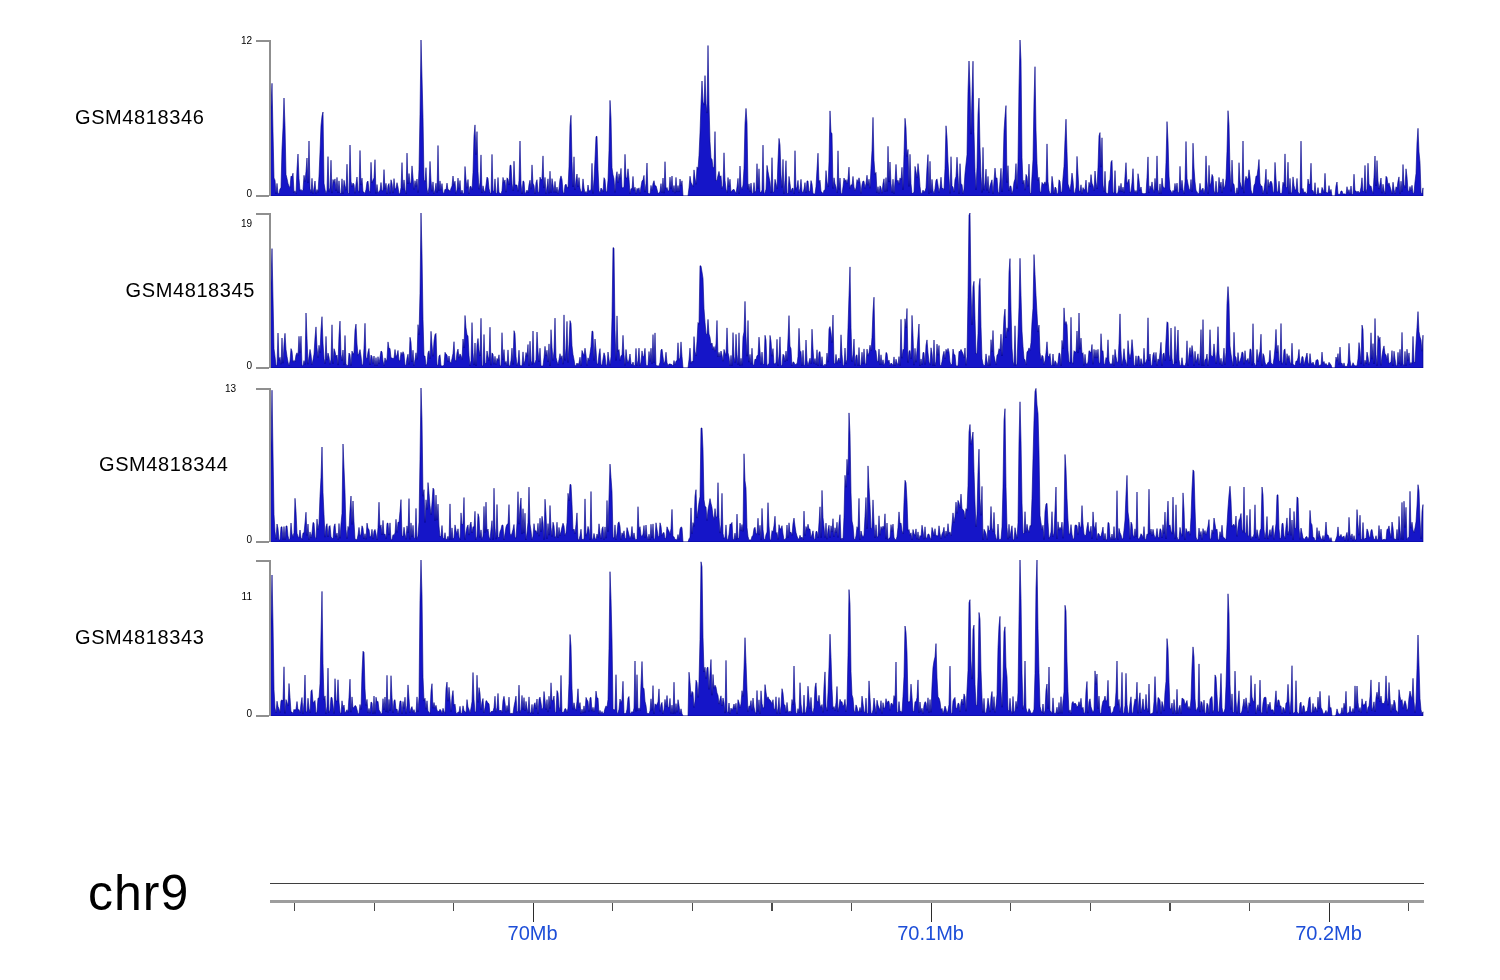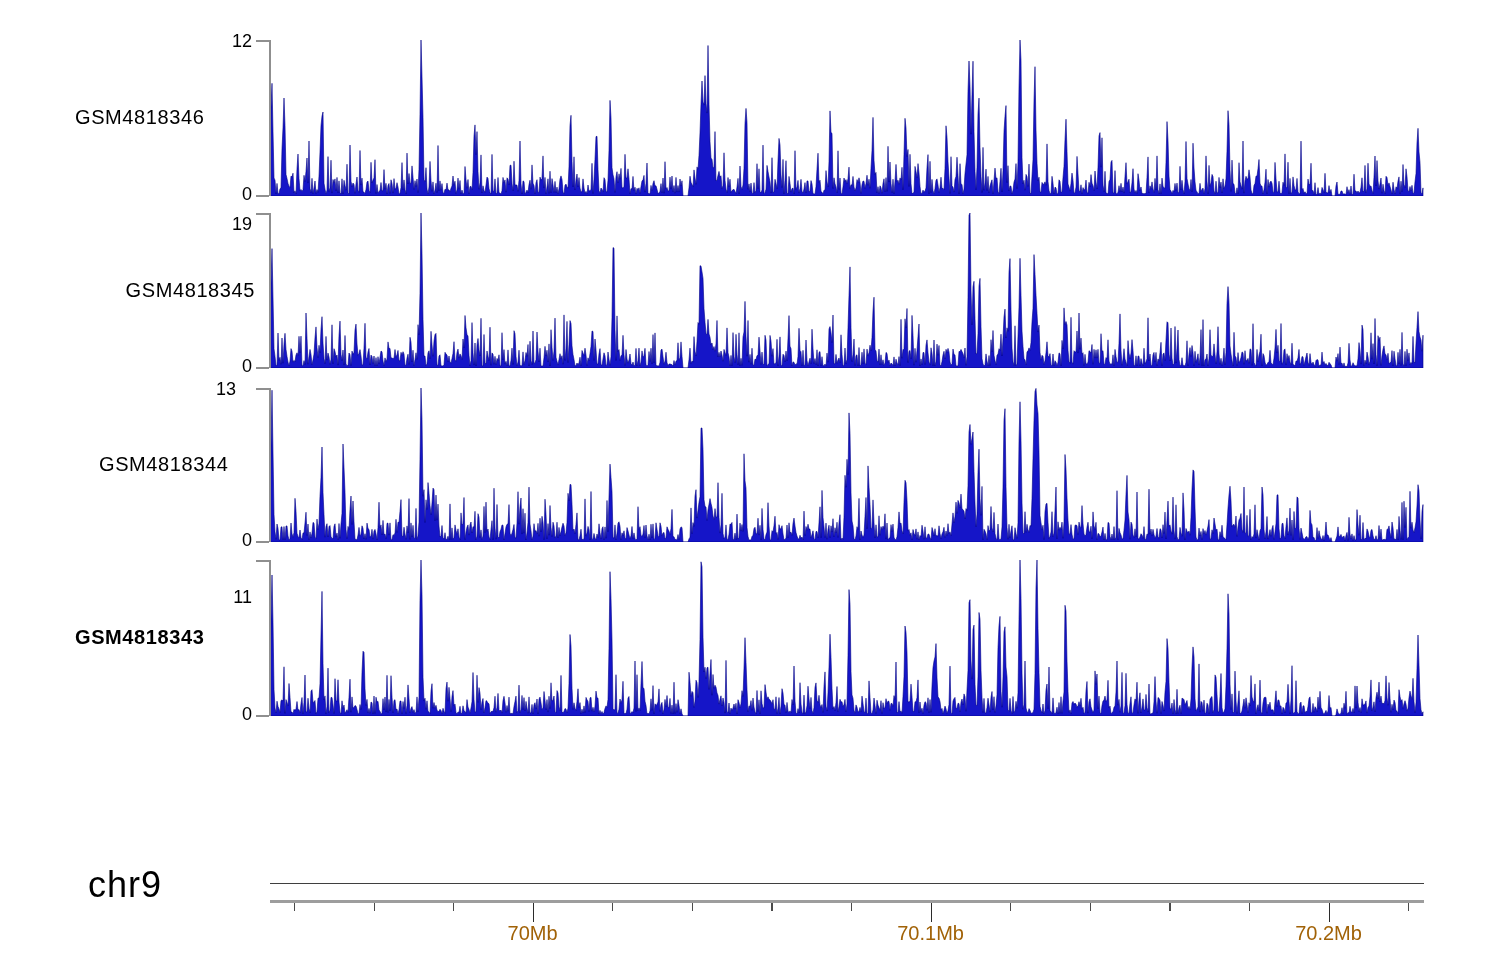--- a/index.html
+++ b/index.html
@@ -3,30 +3,30 @@
 <meta charset="utf-8">
 <style>
   html,body{margin:0;padding:0;background:#ffffff;}
   body{width:1500px;height:980px;position:relative;overflow:hidden;
        font-family:"Liberation Sans",sans-serif;color:#000;}
   .figure{position:absolute;inset:0;}
   .track-label{position:absolute;left:75px;width:180px;font-size:20px;
        letter-spacing:.6px;color:#000;white-space:nowrap;}
   .yaxis-line{position:absolute;width:1.5px;background:#8f8f8f;}
   .yaxis-tick{position:absolute;height:1.5px;width:13px;background:#8f8f8f;}
-  .yaxis-num{position:absolute;font-size:18px;color:#000;text-align:right;
+  .yaxis-num{position:absolute;font-size:10px;color:#000;text-align:right;
        width:40px;line-height:14px;}
   .signal-svg{position:absolute;}
   .axis-line-top{position:absolute;height:1px;background:#3f3f3f;}
   .axis-line-main{position:absolute;height:2.5px;background:#9d9d9d;}
   .axis-tick{position:absolute;width:1.3px;background:#4a4a4a;}
   .axis-tick.major{width:1.6px;background:#2b2b2b;}
-  .axis-tick-label{position:absolute;font-size:20px;color:#a16207;
+  .axis-tick-label{position:absolute;font-size:20px;color:#1d4ed8;
        transform:translateX(-50%);white-space:nowrap;}
-  .chrom-label{position:absolute;left:88px;top:864px;font-size:36px;
+  .chrom-label{position:absolute;left:88px;top:864px;font-size:50px;
        letter-spacing:1px;color:#000;}
 </style>
 </head>
 <body>
 
 <div class="figure">
   <div id="tracks-layer">
       <svg class="signal-svg" width="1154" height="156" style="left: 270px; top: 40px;">
         <path d="M0,156L0,132.4L1,67.1L2,43.3L3,91.8L4,138.0L5,140.2L6,153.8L7,143.4L8,153.5L9,153.8L10,148.7L11,148.0L12,108.7L13,87.9L14,58.0L15,85.5L16,134.5L17,138.5L18,143.4L19,146.3L20,147.4L21,136.1L22,136.9L23,133.2L24,152.8L25,150.8L26,154.0L27,128.8L28,114.0L29,138.5L30,150.6L31,149.5L32,151.4L33,149.8L34,135.3L35,141.5L36,131.4L37,118.0L38,143.1L39,101.0L40,148.5L41,152.5L42,138.3L43,153.7L44,147.9L45,141.0L46,153.5L47,149.5L48,152.3L49,136.1L50,112.1L51,85.5L52,76.1L53,72.0L54,143.2L55,149.2L56,153.9L57,150.1L58,116.6L59,151.6L60,147.8L61,120.2L62,153.1L63,139.5L64,142.9L65,138.9L66,151.0L67,137.4L68,152.8L69,140.9L70,152.8L71,154.0L72,138.8L73,154.0L74,140.3L75,145.4L76,150.2L77,124.2L78,153.0L79,154.0L80,105.0L81,141.3L82,146.6L83,143.0L84,144.5L85,153.3L86,143.9L87,137.0L88,150.2L89,152.6L90,110.5L91,145.1L92,138.1L93,151.8L94,152.2L95,153.4L96,149.5L97,142.1L98,141.0L99,150.6L100,152.7L101,122.3L102,143.0L103,140.1L104,137.9L105,119.7L106,153.5L107,144.5L108,152.9L109,151.6L110,150.2L111,142.5L112,151.0L113,150.5L114,129.6L115,149.2L116,143.3L117,154.0L118,145.5L119,143.5L120,153.4L121,139.8L122,143.6L123,153.1L124,138.6L125,149.3L126,148.1L127,142.7L128,147.0L129,153.9L130,153.5L131,147.6L132,122.6L133,149.9L134,139.9L135,149.5L136,154.0L137,113.1L138,144.0L139,133.5L140,143.2L141,143.3L142,125.9L143,137.2L144,149.4L145,140.7L146,146.4L147,139.0L148,152.5L149,129.2L150,74.2L151,0.0L152,36.9L153,77.5L154,139.9L155,141.6L156,127.7L157,149.1L158,153.9L159,147.0L160,121.4L161,140.6L162,151.3L163,141.9L164,154.0L165,150.1L166,143.2L167,152.6L168,105.5L169,150.9L170,140.9L171,150.2L172,143.6L173,152.7L174,153.5L175,149.2L176,149.9L177,143.1L178,149.9L179,149.8L180,151.8L181,148.3L182,145.9L183,136.0L184,145.2L185,141.2L186,153.6L187,149.8L188,138.1L189,149.2L190,140.5L191,154.0L192,150.1L193,153.8L194,153.5L195,126.5L196,139.6L197,148.2L198,139.5L199,154.0L200,146.5L201,146.4L202,149.9L203,132.4L204,96.2L205,84.9L206,114.7L207,91.6L208,131.6L209,149.3L210,142.8L211,114.9L212,153.0L213,145.8L214,150.4L215,152.3L216,145.1L217,137.1L218,138.4L219,148.4L220,152.6L221,154.0L222,114.4L223,151.5L224,151.0L225,138.9L226,153.7L227,153.3L228,137.5L229,152.5L230,153.3L231,153.9L232,150.7L233,137.4L234,142.9L235,139.9L236,152.2L237,137.8L238,139.2L239,144.8L240,125.3L241,125.2L242,143.8L243,150.9L244,121.2L245,144.9L246,144.9L247,145.1L248,151.3L249,140.3L250,101.0L251,143.8L252,154.0L253,140.9L254,141.6L255,153.9L256,152.3L257,150.1L258,152.6L259,144.6L260,140.2L261,149.2L262,124.9L263,143.2L264,145.6L265,153.9L266,142.8L267,139.7L268,152.3L269,152.4L270,137.1L271,140.1L272,138.4L273,115.9L274,147.9L275,137.4L276,153.9L277,146.9L278,138.8L279,153.4L280,131.2L281,152.7L282,138.6L283,144.9L284,152.4L285,141.4L286,152.6L287,147.1L288,153.8L289,148.7L290,139.1L291,135.9L292,139.4L293,152.1L294,154.0L295,145.2L296,144.1L297,147.1L298,148.1L299,126.8L300,85.5L301,75.3L302,121.3L303,146.9L304,116.8L305,150.0L306,140.0L307,134.0L308,146.7L309,137.6L310,148.1L311,152.0L312,151.6L313,138.9L314,148.1L315,153.2L316,151.4L317,154.0L318,145.0L319,151.1L320,150.7L321,149.3L322,123.3L323,153.6L324,139.3L325,119.2L326,96.6L327,96.3L328,129.5L329,150.8L330,153.2L331,148.0L332,149.4L333,151.9L334,137.7L335,139.7L336,151.5L337,152.0L338,140.2L339,110.5L340,60.4L341,77.9L342,127.6L343,134.8L344,138.9L345,152.4L346,136.9L347,131.7L348,142.9L349,133.8L350,139.2L351,128.4L352,147.8L353,147.9L354,146.4L355,114.3L356,138.1L357,137.9L358,128.8L359,139.0L360,153.8L361,148.6L362,149.0L363,136.4L364,150.5L365,147.2L366,154.0L367,148.3L368,149.9L369,147.8L370,153.4L371,146.6L372,140.9L373,140.1L374,135.4L375,152.1L376,143.4L377,123.0L378,153.6L379,153.5L380,154.0L381,145.4L382,150.7L383,143.5L384,140.7L385,146.0L386,145.8L387,149.3L388,153.6L389,153.1L390,151.3L391,143.6L392,152.9L393,138.0L394,153.2L395,121.7L396,148.7L397,147.5L398,151.0L399,150.9L400,137.1L401,148.7L402,136.0L403,151.9L404,145.5L405,153.2L406,137.4L407,152.1L408,145.5L409,152.1L410,139.0L411,146.0L412,140.8L413,156.0L414,156.0L415,156.0L416,156.0L417,156.0L418,156.0L419,147.7L420,136.2L421,142.3L422,144.4L423,146.8L424,129.9L425,138.1L426,144.3L427,126.9L428,129.2L429,115.3L430,92.9L431,63.9L432,41.0L433,62.0L434,65.1L435,35.6L436,63.6L437,73.1L438,5.5L439,64.5L440,101.7L441,118.1L442,119.4L443,127.7L444,127.6L445,91.6L446,140.9L447,140.0L448,135.3L449,131.4L450,137.0L451,135.8L452,149.0L453,145.5L454,112.8L455,140.2L456,149.2L457,152.5L458,137.5L459,146.9L460,139.2L461,152.6L462,150.6L463,149.8L464,149.3L465,151.5L466,153.6L467,147.0L468,138.4L469,154.0L470,126.0L471,146.4L472,149.5L473,145.0L474,128.3L475,83.5L476,68.4L477,82.6L478,149.4L479,143.9L480,151.8L481,143.1L482,152.4L483,153.9L484,142.6L485,152.9L486,150.4L487,123.7L488,148.7L489,128.8L490,151.6L491,152.6L492,149.9L493,105.1L494,153.4L495,152.4L496,149.2L497,125.4L498,131.5L499,136.9L500,142.1L501,153.1L502,117.7L503,152.6L504,151.8L505,139.3L506,143.5L507,148.7L508,120.8L509,98.4L510,104.9L511,134.9L512,147.5L513,119.4L514,153.9L515,140.3L516,120.7L517,153.1L518,154.0L519,136.4L520,143.3L521,152.1L522,148.6L523,148.1L524,154.0L525,110.7L526,149.5L527,146.8L528,140.4L529,153.1L530,148.5L531,139.3L532,151.2L533,153.0L534,149.0L535,142.6L536,152.9L537,140.9L538,141.0L539,152.0L540,151.1L541,140.6L542,144.0L543,153.5L544,153.9L545,153.9L546,146.6L547,129.2L548,113.2L549,142.4L550,140.2L551,151.3L552,152.3L553,154.0L554,150.2L555,150.2L556,130.6L557,141.9L558,146.9L559,121.7L560,70.9L561,92.6L562,93.3L563,148.6L564,137.8L565,143.8L566,146.9L567,152.9L568,110.8L569,149.6L570,138.0L571,153.5L572,153.9L573,146.8L574,138.0L575,141.6L576,139.6L577,143.7L578,138.5L579,127.1L580,148.6L581,144.7L582,145.3L583,136.4L584,146.9L585,151.0L586,147.8L587,139.6L588,142.4L589,137.8L590,142.2L591,153.4L592,144.6L593,141.0L594,141.3L595,148.4L596,143.5L597,135.2L598,145.3L599,139.2L600,148.3L601,128.2L602,110.7L603,77.4L604,120.2L605,134.5L606,132.4L607,152.9L608,146.7L609,153.5L610,145.8L611,147.7L612,153.2L613,143.5L614,138.8L615,151.9L616,137.6L617,151.4L618,106.3L619,142.1L620,122.0L621,143.4L622,152.7L623,139.2L624,153.7L625,140.9L626,124.4L627,141.4L628,140.2L629,144.2L630,137.9L631,139.7L632,127.3L633,149.8L634,114.3L635,78.3L636,88.0L637,116.6L638,109.5L639,146.5L640,114.3L641,143.7L642,153.6L643,153.3L644,152.1L645,126.4L646,131.4L647,137.9L648,123.6L649,132.9L650,146.4L651,154.0L652,153.2L653,150.1L654,152.2L655,151.0L656,147.9L657,127.7L658,114.6L659,153.9L660,121.3L661,152.6L662,139.4L663,150.5L664,153.9L665,148.4L666,140.3L667,138.9L668,145.0L669,152.4L670,147.5L671,137.2L672,148.6L673,148.3L674,149.7L675,128.6L676,85.8L677,97.2L678,121.8L679,138.0L680,153.5L681,116.7L682,145.7L683,147.2L684,152.1L685,139.5L686,136.4L687,117.2L688,135.0L689,154.0L690,123.7L691,144.2L692,144.4L693,153.9L694,149.0L695,133.4L696,124.0L697,114.7L698,51.2L699,21.0L700,46.4L701,94.2L702,54.6L703,21.2L704,91.4L705,131.3L706,149.8L707,127.1L708,73.9L709,58.1L710,107.3L711,136.2L712,152.6L713,107.4L714,150.3L715,142.9L716,129.1L717,150.5L718,136.4L719,152.8L720,146.0L721,142.6L722,139.8L723,153.9L724,140.4L725,128.1L726,138.6L727,137.8L728,151.6L729,153.9L730,141.4L731,128.3L732,151.9L733,130.6L734,91.3L735,76.3L736,65.6L737,142.7L738,125.7L739,150.9L740,146.0L741,146.2L742,154.0L743,150.2L744,142.1L745,139.1L746,123.6L747,148.6L748,121.5L749,47.0L750,0.0L751,20.2L752,117.7L753,143.9L754,140.2L755,150.2L756,134.4L757,136.6L758,146.4L759,124.1L760,153.3L761,153.6L762,136.0L763,119.7L764,61.1L765,26.7L766,90.1L767,123.2L768,141.0L769,137.2L770,152.1L771,152.2L772,142.4L773,144.4L774,144.1L775,141.8L776,145.3L777,103.9L778,141.4L779,150.5L780,153.8L781,153.4L782,136.3L783,143.2L784,154.0L785,147.1L786,147.9L787,154.0L788,153.4L789,139.8L790,141.4L791,152.6L792,151.8L793,137.8L794,126.2L795,99.7L796,79.2L797,111.5L798,144.0L799,147.1L800,151.1L801,143.5L802,133.1L803,140.4L804,153.2L805,152.7L806,147.1L807,116.4L808,133.7L809,151.1L810,151.5L811,144.8L812,153.8L813,147.6L814,150.1L815,149.2L816,140.1L817,152.2L818,153.3L819,142.3L820,146.8L821,134.6L822,143.2L823,145.7L824,150.7L825,131.0L826,142.1L827,149.0L828,127.0L829,95.9L830,92.6L831,127.2L832,97.8L833,145.1L834,151.7L835,131.3L836,153.1L837,153.3L838,154.0L839,141.5L840,139.4L841,122.0L842,120.4L843,152.9L844,152.9L845,130.6L846,153.7L847,153.8L848,152.2L849,145.7L850,151.5L851,143.3L852,152.0L853,147.1L854,153.1L855,136.5L856,122.7L857,144.0L858,141.7L859,139.2L860,153.0L861,151.2L862,142.8L863,128.7L864,149.1L865,153.1L866,150.4L867,153.6L868,133.7L869,140.3L870,150.8L871,147.0L872,153.6L873,153.5L874,153.8L875,153.5L876,153.5L877,137.6L878,116.9L879,153.1L880,145.8L881,149.2L882,141.9L883,149.0L884,152.4L885,138.4L886,150.1L887,115.9L888,149.4L889,153.8L890,143.9L891,153.9L892,138.1L893,146.3L894,147.8L895,148.5L896,122.3L897,81.6L898,100.5L899,136.1L900,149.6L901,151.1L902,153.8L903,150.4L904,151.5L905,143.4L906,150.5L907,143.1L908,152.8L909,152.5L910,126.3L911,150.0L912,140.3L913,149.5L914,153.8L915,141.7L916,101.5L917,138.4L918,143.9L919,149.0L920,150.4L921,139.5L922,151.8L923,103.2L924,128.0L925,141.8L926,150.2L927,151.9L928,153.8L929,153.6L930,143.3L931,151.4L932,149.4L933,148.1L934,153.7L935,148.6L936,115.9L937,141.8L938,153.9L939,125.4L940,146.2L941,142.7L942,134.4L943,136.6L944,150.9L945,154.0L946,141.2L947,152.5L948,153.0L949,137.4L950,147.6L951,142.1L952,153.0L953,138.8L954,148.7L955,146.0L956,138.8L957,111.1L958,70.7L959,84.6L960,129.7L961,151.4L962,120.1L963,143.4L964,144.2L965,152.7L966,153.9L967,147.8L968,153.8L969,122.7L970,141.8L971,145.6L972,149.1L973,101.0L974,153.2L975,141.1L976,136.3L977,139.1L978,138.7L979,129.8L980,137.1L981,150.0L982,153.6L983,154.0L984,145.4L985,143.6L986,136.1L987,136.2L988,128.7L989,119.5L990,143.2L991,146.0L992,146.1L993,154.0L994,149.5L995,142.2L996,129.2L997,153.9L998,139.5L999,147.1L1000,142.2L1001,141.1L1002,143.3L1003,152.2L1004,152.4L1005,122.4L1006,138.8L1007,152.2L1008,151.4L1009,141.2L1010,152.6L1011,154.0L1012,152.4L1013,142.2L1014,145.6L1015,113.9L1016,147.5L1017,147.7L1018,122.2L1019,153.8L1020,138.4L1021,154.0L1022,152.0L1023,136.9L1024,145.5L1025,149.9L1026,149.9L1027,138.4L1028,151.9L1029,153.5L1030,154.0L1031,101.1L1032,149.6L1033,148.4L1034,153.3L1035,151.7L1036,153.4L1037,153.9L1038,139.1L1039,144.6L1040,144.4L1041,123.2L1042,150.7L1043,150.5L1044,154.4L1045,142.7L1046,154.5L1047,154.5L1048,147.6L1049,154.5L1050,153.0L1051,154.5L1052,147.4L1053,149.7L1054,152.9L1055,133.3L1056,152.3L1057,152.8L1058,153.0L1059,145.6L1060,152.6L1061,149.4L1062,156.0L1063,156.0L1064,156.0L1065,156.0L1066,145.9L1067,142.0L1068,154.1L1069,154.5L1070,154.3L1071,151.0L1072,151.0L1073,154.2L1074,153.8L1075,154.1L1076,154.5L1077,146.7L1078,152.9L1079,149.6L1080,154.5L1081,146.0L1082,154.5L1083,154.5L1084,134.2L1085,151.1L1086,150.9L1087,153.0L1088,151.0L1089,153.1L1090,152.3L1091,147.2L1092,137.8L1093,152.0L1094,150.6L1095,125.4L1096,152.9L1097,148.8L1098,123.2L1099,143.9L1100,146.4L1101,146.0L1102,150.6L1103,153.5L1104,137.1L1105,116.0L1106,146.0L1107,120.6L1108,140.9L1109,149.1L1110,143.7L1111,138.0L1112,153.3L1113,144.2L1114,150.4L1115,153.8L1116,136.3L1117,137.5L1118,145.4L1119,142.9L1120,146.4L1121,150.1L1122,154.0L1123,142.2L1124,149.3L1125,154.0L1126,146.8L1127,148.4L1128,141.2L1129,136.9L1130,153.7L1131,141.2L1132,151.7L1133,124.5L1134,144.6L1135,147.6L1136,128.8L1137,136.7L1138,151.0L1139,151.5L1140,146.5L1141,151.0L1142,145.3L1143,153.6L1144,153.0L1145,141.8L1146,133.6L1147,103.0L1148,88.3L1149,111.9L1150,122.4L1151,152.5L1152,153.7L1153,147.9L1153,156Z" fill="#1515c8" stroke="#000085" stroke-width="0.6"></path>
       </svg>
@@ -50,21 +50,21 @@
       </svg>
       <div class="track-label" style="top: 453px; margin-left: 24px;">GSM4818344</div>
       <div class="yaxis-line" style="left: 269px; top: 388px; height: 154px;"></div>
       <div class="yaxis-tick" style="left: 256px; top: 388px;"></div>
       <div class="yaxis-num" style="left: 196px; top: 382px;">13</div>
       <div class="yaxis-tick" style="left: 256px; top: 541px;"></div>
       <div class="yaxis-num" style="left: 212px; top: 533px;">0</div>
       <svg class="signal-svg" width="1154" height="156" style="left: 270px; top: 560px;">
         <path d="M0,156L0,107.7L1,59.2L2,15.0L3,62.8L4,129.4L5,148.1L6,153.0L7,141.2L8,146.4L9,148.9L10,152.5L11,140.6L12,139.9L13,141.1L14,106.8L15,153.4L16,139.6L17,142.4L18,145.8L19,123.5L20,137.2L21,152.1L22,152.0L23,153.7L24,149.3L25,150.3L26,148.9L27,141.5L28,150.0L29,149.6L30,152.9L31,143.4L32,137.5L33,153.9L34,142.3L35,115.0L36,152.2L37,151.5L38,138.2L39,148.3L40,152.8L41,131.2L42,129.7L43,142.4L44,142.2L45,140.5L46,154.0L47,151.5L48,138.1L49,138.2L50,123.7L51,75.0L52,31.4L53,103.6L54,140.0L55,135.9L56,153.8L57,146.8L58,108.1L59,152.9L60,150.0L61,137.4L62,137.5L63,145.0L64,153.5L65,118.7L66,140.3L67,141.3L68,119.8L69,142.0L70,152.3L71,153.8L72,140.8L73,148.4L74,145.0L75,153.5L76,151.6L77,149.7L78,152.3L79,137.2L80,119.2L81,152.2L82,136.9L83,148.0L84,147.6L85,145.6L86,146.1L87,149.5L88,154.0L89,153.4L90,144.5L91,149.6L92,112.4L93,91.2L94,92.4L95,128.8L96,145.5L97,139.4L98,152.9L99,148.4L100,153.3L101,142.0L102,142.7L103,154.0L104,136.0L105,153.5L106,137.2L107,142.1L108,141.3L109,150.0L110,151.4L111,153.9L112,153.6L113,138.7L114,149.8L115,137.0L116,152.1L117,115.3L118,152.6L119,139.4L120,150.8L121,115.7L122,137.1L123,152.7L124,140.5L125,139.7L126,149.6L127,149.0L128,153.9L129,149.8L130,141.1L131,141.0L132,153.9L133,141.5L134,148.4L135,137.2L136,153.6L137,145.5L138,124.9L139,138.7L140,152.7L141,148.6L142,146.6L143,152.3L144,149.6L145,153.4L146,152.0L147,136.9L148,151.9L149,137.3L150,40.5L151,0.0L152,34.8L153,117.2L154,140.8L155,138.2L156,149.3L157,140.8L158,151.2L159,152.1L160,153.7L161,131.1L162,123.7L163,148.3L164,142.5L165,148.2L166,145.3L167,150.1L168,151.8L169,151.2L170,149.3L171,150.6L172,153.8L173,148.3L174,151.3L175,153.4L176,128.8L177,122.1L178,141.2L179,127.3L180,138.3L181,151.6L182,136.5L183,130.6L184,145.4L185,144.1L186,152.5L187,154.0L188,151.9L189,152.5L190,146.3L191,154.0L192,153.0L193,145.8L194,150.5L195,151.6L196,153.2L197,139.6L198,147.1L199,149.5L200,153.2L201,148.0L202,141.8L203,112.5L204,139.4L205,152.3L206,151.6L207,115.2L208,142.4L209,127.6L210,133.2L211,149.6L212,141.9L213,138.5L214,152.9L215,147.5L216,140.6L217,141.3L218,143.2L219,143.8L220,153.8L221,151.8L222,151.2L223,151.6L224,147.6L225,136.2L226,152.2L227,147.5L228,133.4L229,149.7L230,151.0L231,150.0L232,153.1L233,140.6L234,136.3L235,142.8L236,152.3L237,145.5L238,151.2L239,137.1L240,153.9L241,153.3L242,153.5L243,153.7L244,146.4L245,141.4L246,136.1L247,152.7L248,150.7L249,125.1L250,152.8L251,149.4L252,135.4L253,149.6L254,137.6L255,151.0L256,141.4L257,148.0L258,153.2L259,136.9L260,153.1L261,152.8L262,144.4L263,154.0L264,144.8L265,142.7L266,148.7L267,139.0L268,154.0L269,139.2L270,137.1L271,142.8L272,149.9L273,147.8L274,131.5L275,140.3L276,149.8L277,139.6L278,152.1L279,136.2L280,148.6L281,122.8L282,141.0L283,140.3L284,136.0L285,151.5L286,152.7L287,130.6L288,133.0L289,146.8L290,150.9L291,115.4L292,152.3L293,152.6L294,151.4L295,148.6L296,149.1L297,152.5L298,148.1L299,123.4L300,74.5L301,86.1L302,128.2L303,149.4L304,142.8L305,148.3L306,150.5L307,141.3L308,128.8L309,147.5L310,142.6L311,153.8L312,149.2L313,153.1L314,145.9L315,152.5L316,137.4L317,139.7L318,141.5L319,151.5L320,137.9L321,137.3L322,151.2L323,147.3L324,151.9L325,146.2L326,131.1L327,137.9L328,138.1L329,154.0L330,150.4L331,153.9L332,151.5L333,154.0L334,152.6L335,148.5L336,145.9L337,147.5L338,139.4L339,88.3L340,11.7L341,38.7L342,80.0L343,149.2L344,149.8L345,149.7L346,114.7L347,153.4L348,153.0L349,149.3L350,139.0L351,143.2L352,139.8L353,121.3L354,153.5L355,153.6L356,153.4L357,149.2L358,138.1L359,136.5L360,153.4L361,153.2L362,151.6L363,152.6L364,148.1L365,101.0L366,151.6L367,114.7L368,150.8L369,147.9L370,150.7L371,123.7L372,101.5L373,128.1L374,128.4L375,141.3L376,145.5L377,153.9L378,153.2L379,154.0L380,150.7L381,138.8L382,150.4L383,125.6L384,153.8L385,143.8L386,145.5L387,144.2L388,142.0L389,128.9L390,151.4L391,144.6L392,142.4L393,153.8L394,149.3L395,139.4L396,146.8L397,135.5L398,146.9L399,147.8L400,138.4L401,153.6L402,145.1L403,154.0L404,122.2L405,153.6L406,143.6L407,152.3L408,139.7L409,145.3L410,153.8L411,148.8L412,153.7L413,156.0L414,156.0L415,156.0L416,156.0L417,156.0L418,156.0L419,112.2L420,122.3L421,136.3L422,131.4L423,132.7L424,147.4L425,141.1L426,120.2L427,122.6L428,137.4L429,121.6L430,79.6L431,1.8L432,6.7L433,77.1L434,112.0L435,107.2L436,118.5L437,107.7L438,107.2L439,129.4L440,113.1L441,99.5L442,135.3L443,114.5L444,128.3L445,125.2L446,127.2L447,132.9L448,135.4L449,144.1L450,139.3L451,135.8L452,146.0L453,138.0L454,142.6L455,153.1L456,100.4L457,151.3L458,152.7L459,143.0L460,153.7L461,148.1L462,150.5L463,148.1L464,144.0L465,149.1L466,143.3L467,154.0L468,139.7L469,142.5L470,147.8L471,143.7L472,130.7L473,136.4L474,108.1L475,77.7L476,102.3L477,129.7L478,151.7L479,145.9L480,146.7L481,140.6L482,150.3L483,138.0L484,147.0L485,151.8L486,154.0L487,130.5L488,151.5L489,139.8L490,153.9L491,130.8L492,143.5L493,147.9L494,147.8L495,124.6L496,132.1L497,139.2L498,136.8L499,139.2L500,139.9L501,141.6L502,143.9L503,139.7L504,149.2L505,149.3L506,136.8L507,153.5L508,148.3L509,137.5L510,154.0L511,146.2L512,128.7L513,133.1L514,144.2L515,145.3L516,152.5L517,142.4L518,151.1L519,152.5L520,150.9L521,152.7L522,139.5L523,145.0L524,106.0L525,141.1L526,152.9L527,154.0L528,148.6L529,153.0L530,122.7L531,143.9L532,152.2L533,153.8L534,135.1L535,154.0L536,151.7L537,145.7L538,126.2L539,138.8L540,148.6L541,137.4L542,150.6L543,153.4L544,147.5L545,127.3L546,122.9L547,140.6L548,142.5L549,135.3L550,144.7L551,147.8L552,144.5L553,152.4L554,126.4L555,111.9L556,146.2L557,151.1L558,132.8L559,106.9L560,74.2L561,97.6L562,128.5L563,149.0L564,146.5L565,150.6L566,142.5L567,126.5L568,151.7L569,146.7L570,139.3L571,142.1L572,141.7L573,146.7L574,144.5L575,139.4L576,151.8L577,143.9L578,95.4L579,29.6L580,44.1L581,111.6L582,134.9L583,138.2L584,150.3L585,153.2L586,144.9L587,147.2L588,152.0L589,151.4L590,147.4L591,151.9L592,136.1L593,143.5L594,151.7L595,152.5L596,138.1L597,153.5L598,153.7L599,120.9L600,137.6L601,152.5L602,153.7L603,150.0L604,138.0L605,145.5L606,153.5L607,140.2L608,145.1L609,147.8L610,150.2L611,140.7L612,153.5L613,142.7L614,148.6L615,147.3L616,138.7L617,143.8L618,141.1L619,141.4L620,150.3L621,143.4L622,143.5L623,146.2L624,135.6L625,139.4L626,102.0L627,152.8L628,152.2L629,141.6L630,151.9L631,150.9L632,153.3L633,136.4L634,116.8L635,66.0L636,72.4L637,92.8L638,141.9L639,141.8L640,141.5L641,124.1L642,137.0L643,151.5L644,151.6L645,141.7L646,141.9L647,137.6L648,119.9L649,152.7L650,142.0L651,151.5L652,148.2L653,153.5L654,145.3L655,141.7L656,142.5L657,150.3L658,137.8L659,152.7L660,139.5L661,152.3L662,125.9L663,107.6L664,101.0L665,97.0L666,83.6L667,117.9L668,137.0L669,138.1L670,141.6L671,150.0L672,148.4L673,154.0L674,150.2L675,146.1L676,148.8L677,153.5L678,150.6L679,144.6L680,106.1L681,152.4L682,153.7L683,141.0L684,138.7L685,137.4L686,148.6L687,148.2L688,143.2L689,143.5L690,151.9L691,142.2L692,139.0L693,144.8L694,133.9L695,136.7L696,151.3L697,130.0L698,110.6L699,42.7L700,39.7L701,100.9L702,119.1L703,69.5L704,65.1L705,124.1L706,145.2L707,145.6L708,116.8L709,52.5L710,59.2L711,110.4L712,137.4L713,152.5L714,138.4L715,152.9L716,153.0L717,147.5L718,138.2L719,144.6L720,152.1L721,137.3L722,131.5L723,149.8L724,136.7L725,152.4L726,145.8L727,134.7L728,87.6L729,65.7L730,56.4L731,131.1L732,147.2L733,116.8L734,72.0L735,66.8L736,107.0L737,116.7L738,149.8L739,151.4L740,138.3L741,150.5L742,153.9L743,136.5L744,152.5L745,151.0L746,141.3L747,148.3L748,132.8L749,59.6L750,0.0L751,38.3L752,113.0L753,149.2L754,144.8L755,101.0L756,148.0L757,151.8L758,152.7L759,148.6L760,150.4L761,153.3L762,153.2L763,152.4L764,149.2L765,113.4L766,28.0L767,0.0L768,68.5L769,112.6L770,146.3L771,150.4L772,153.0L773,144.0L774,154.0L775,150.6L776,130.1L777,124.0L778,148.8L779,107.0L780,151.1L781,151.4L782,154.0L783,137.9L784,152.3L785,154.0L786,152.3L787,147.2L788,153.8L789,142.5L790,153.4L791,136.7L792,153.4L793,140.9L794,132.0L795,45.3L796,51.2L797,101.1L798,131.4L799,152.3L800,149.9L801,153.8L802,143.0L803,141.5L804,144.3L805,143.0L806,144.2L807,147.2L808,145.8L809,141.7L810,145.9L811,138.3L812,149.1L813,147.3L814,153.5L815,152.3L816,131.0L817,121.5L818,153.2L819,141.9L820,138.8L821,146.8L822,149.8L823,152.8L824,150.1L825,110.9L826,124.5L827,114.0L828,148.8L829,136.1L830,153.0L831,153.8L832,145.5L833,141.0L834,140.3L835,136.1L836,141.5L837,140.1L838,120.3L839,147.9L840,146.1L841,153.7L842,152.5L843,151.9L844,147.3L845,146.0L846,132.1L847,101.0L848,145.2L849,139.4L850,152.2L851,146.0L852,112.4L853,153.4L854,153.1L855,145.6L856,113.3L857,144.2L858,153.3L859,153.2L860,143.3L861,136.8L862,153.2L863,152.9L864,144.8L865,138.9L866,140.7L867,122.2L868,153.4L869,140.0L870,132.8L871,153.0L872,147.2L873,138.9L874,150.1L875,149.9L876,134.4L877,147.5L878,152.1L879,124.0L880,153.8L881,154.0L882,153.2L883,153.0L884,141.8L885,116.6L886,141.1L887,153.3L888,137.5L889,138.2L890,140.5L891,153.6L892,141.5L893,145.3L894,151.1L895,132.1L896,121.3L897,78.6L898,88.7L899,122.1L900,148.7L901,148.9L902,143.1L903,153.9L904,139.5L905,149.5L906,154.0L907,129.3L908,153.5L909,148.0L910,145.2L911,153.7L912,138.0L913,138.9L914,139.4L915,145.1L916,142.7L917,140.5L918,149.2L919,146.4L920,149.9L921,138.9L922,106.8L923,86.9L924,96.8L925,138.7L926,150.7L927,149.3L928,146.9L929,103.9L930,152.1L931,141.4L932,142.6L933,151.3L934,140.1L935,153.6L936,152.4L937,143.2L938,145.0L939,153.9L940,139.3L941,137.4L942,136.5L943,152.9L944,149.7L945,114.9L946,117.2L947,134.5L948,152.1L949,151.7L950,136.3L951,113.5L952,147.6L953,153.2L954,151.7L955,148.8L956,126.1L957,88.8L958,33.8L959,54.0L960,124.0L961,149.5L962,133.9L963,153.0L964,151.9L965,111.1L966,141.0L967,153.5L968,142.1L969,130.8L970,153.8L971,153.3L972,151.1L973,145.2L974,139.0L975,148.2L976,137.8L977,144.5L978,152.6L979,142.7L980,145.9L981,115.5L982,137.0L983,140.6L984,142.4L985,123.9L986,154.0L987,147.9L988,144.7L989,150.9L990,120.1L991,152.0L992,154.0L993,143.1L994,137.7L995,137.2L996,137.4L997,153.3L998,144.1L999,147.2L1000,142.2L1001,150.0L1002,150.0L1003,149.8L1004,153.8L1005,141.2L1006,130.8L1007,146.5L1008,139.9L1009,140.2L1010,146.2L1011,145.9L1012,154.0L1013,147.3L1014,148.6L1015,152.6L1016,143.0L1017,142.4L1018,124.3L1019,141.3L1020,153.8L1021,140.0L1022,105.7L1023,153.1L1024,153.2L1025,151.5L1026,120.7L1027,151.5L1028,153.8L1029,153.8L1030,143.4L1031,142.1L1032,153.6L1033,145.9L1034,145.8L1035,153.1L1036,151.2L1037,151.9L1038,146.5L1039,138.4L1040,136.9L1041,152.9L1042,152.6L1043,143.4L1044,152.3L1045,146.7L1046,148.3L1047,151.8L1048,137.1L1049,148.7L1050,131.3L1051,147.4L1052,149.4L1053,152.8L1054,154.5L1055,152.5L1056,150.4L1057,153.9L1058,150.9L1059,135.5L1060,148.3L1061,147.4L1062,156.0L1063,156.0L1064,156.0L1065,156.0L1066,154.5L1067,148.9L1068,152.5L1069,153.9L1070,154.5L1071,152.9L1072,147.7L1073,153.9L1074,143.2L1075,148.3L1076,131.3L1077,154.5L1078,152.6L1079,153.0L1080,146.3L1081,151.8L1082,152.5L1083,148.4L1084,152.9L1085,125.9L1086,148.1L1087,126.0L1088,142.3L1089,151.5L1090,147.5L1091,152.7L1092,138.8L1093,144.8L1094,145.1L1095,144.0L1096,140.9L1097,153.1L1098,147.4L1099,146.1L1100,136.8L1101,119.9L1102,150.9L1103,147.2L1104,141.8L1105,151.8L1106,137.6L1107,132.2L1108,138.9L1109,122.1L1110,142.0L1111,136.1L1112,143.7L1113,143.1L1114,144.0L1115,140.4L1116,115.9L1117,137.8L1118,145.3L1119,122.5L1120,138.2L1121,152.3L1122,144.3L1123,149.8L1124,140.1L1125,142.4L1126,150.6L1127,151.2L1128,153.7L1129,129.7L1130,136.5L1131,141.6L1132,139.6L1133,148.4L1134,143.7L1135,140.7L1136,144.1L1137,151.1L1138,148.2L1139,137.6L1140,131.1L1141,135.8L1142,139.4L1143,118.3L1144,141.5L1145,152.6L1146,142.7L1147,108.7L1148,75.0L1149,105.0L1150,138.6L1151,149.8L1152,153.9L1153,151.8L1153,156Z" fill="#1515c8" stroke="#000085" stroke-width="0.6"></path>
       </svg>
-      <div class="track-label" style="top: 626px; font-weight: bold;">GSM4818343</div>
+      <div class="track-label" style="top: 626px;">GSM4818343</div>
       <div class="yaxis-line" style="left: 269px; top: 560px; height: 156px;"></div>
       <div class="yaxis-tick" style="left: 256px; top: 560px;"></div>
       <div class="yaxis-num" style="left: 212px; top: 554px; margin-top: 36px;">11</div>
       <div class="yaxis-tick" style="left: 256px; top: 715px;"></div>
       <div class="yaxis-num" style="left: 212px; top: 707px;">0</div>
     </div>
   <div id="axis-layer">
       <div class="axis-line-top" style="left: 270px; top: 883px; width: 1154px;"></div>
       <div class="axis-line-main" style="left: 270px; top: 900px; width: 1154px;"></div>
       <div class="axis-tick" style="left: 293.9px; top: 902.5px; height: 8px;"></div>

